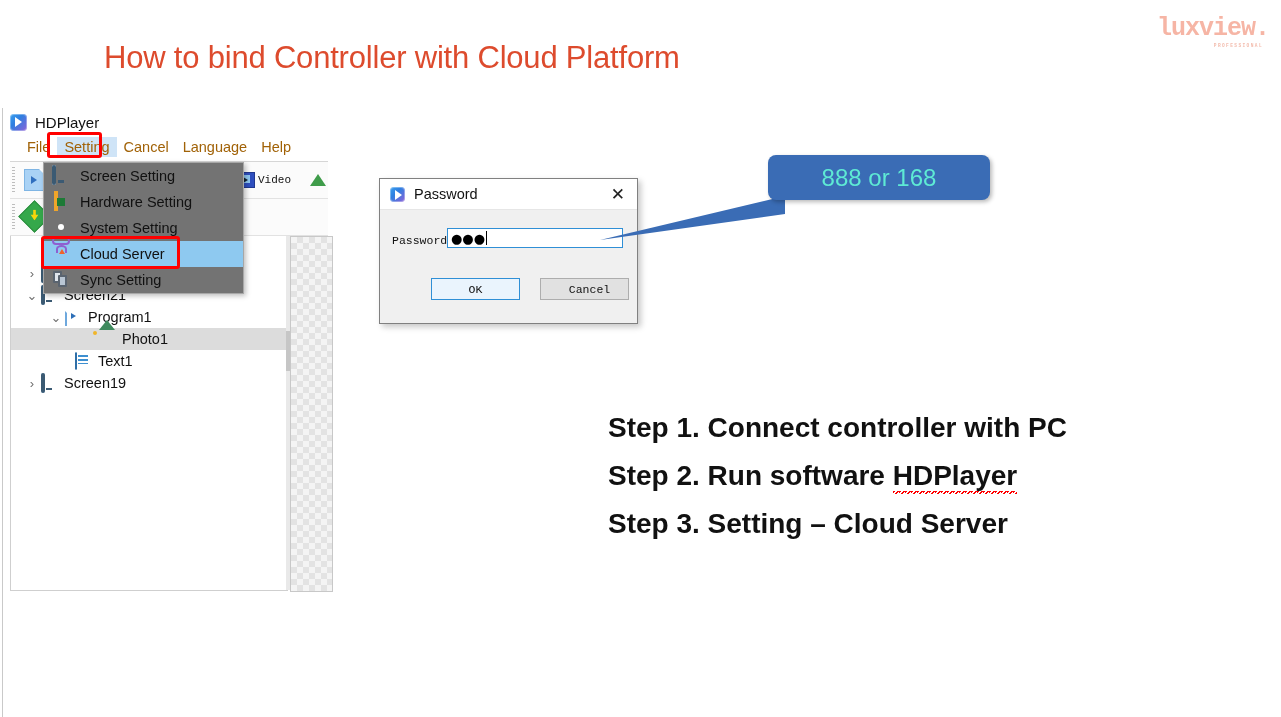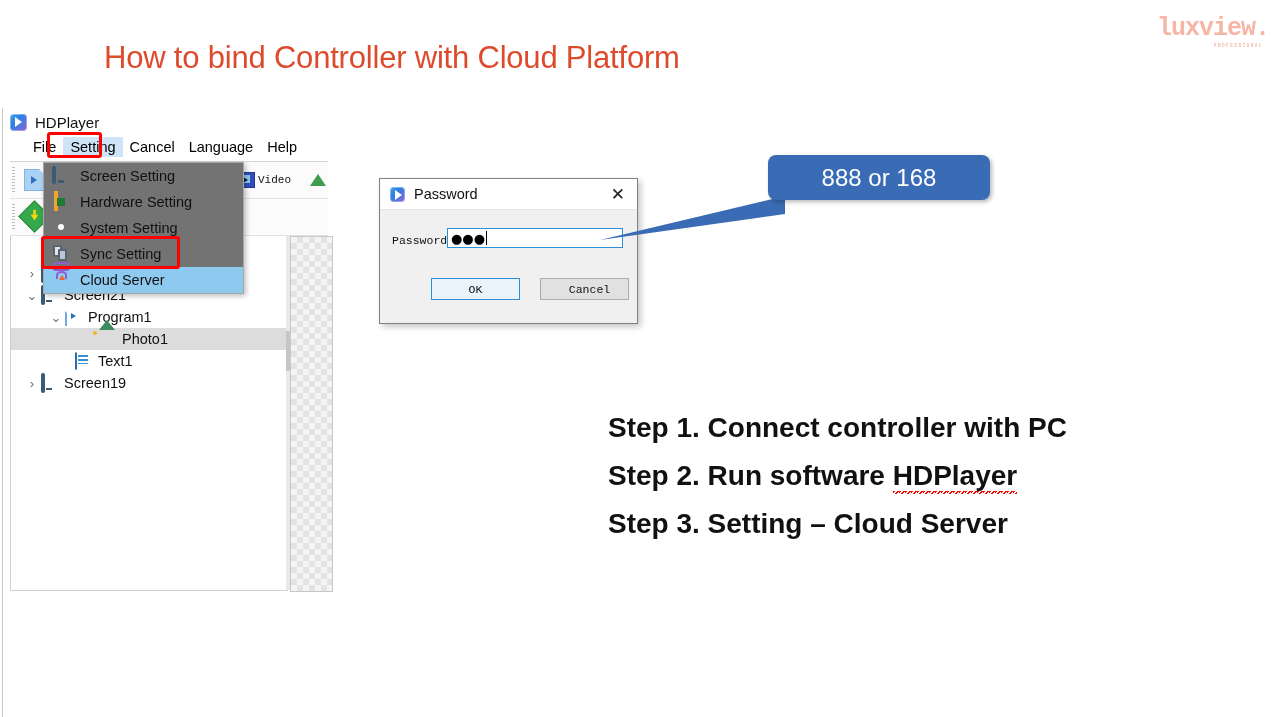--- a/index.html
+++ b/index.html
@@ -45,22 +45,22 @@
     background:linear-gradient(135deg,#3aa0f0 0%,#2f7fe0 40%,#8f62d8 100%);
     box-shadow:inset 0 0 0 1px rgba(255,255,255,.35);
   }
   .app-logo-icon::after{
     content:"";position:absolute;left:5px;top:3.5px;
     border-left:7px solid #ffffff;border-top:5px solid transparent;border-bottom:5px solid transparent;
   }
   #app-title-text{font-size:15px;color:#111;}
 
   #menubar{
-    position:absolute;left:22px;top:27px;height:24px;display:flex;align-items:center;
-    font-size:14.5px;color:#000000;
+    position:absolute;left:16px;top:27px;height:24px;display:flex;align-items:center;
+    font-size:14.5px;color:#a16207;
   }
   .menu-item{padding:2px 7px;cursor:default;white-space:nowrap;}
   .menu-item.active{background:#cfe4f7;}
 
   
   .red-box{
     position:absolute;border:3px solid #FF0000;border-radius:3px;
     pointer-events:none;box-sizing:border-box;
   }
   #redbox-setting{left:47px;top:132px;width:55px;height:26px;}
@@ -279,21 +279,21 @@
   #pw-ok{left:51px;background:#eaf4fd;border:1px solid #2f8fd6;text-align:center;}
   #pw-cancel{left:160px;background:#e1e1e1;border:1px solid #adadad;padding-left:10px;}
 
   
   #callout-box{
     position:absolute;left:768px;top:155px;width:222px;height:45px;
     background:#3a6CB5;border:1px solid #2e5severalf;border-radius:8px;
     display:flex;align-items:center;justify-content:center;
     box-shadow:2px 2px 4px rgba(0,0,0,.28);
   }
-  #callout-text{font-size:24px;color:#ffffff;}
+  #callout-text{font-size:24px;color:#5eead4;}
   #callout-tail{
     position:absolute;left:600px;top:188px;width:185px;height:60px;
     pointer-events:none;
   }
 
   
   #steps{position:absolute;left:608px;top:412px;}
   .step-line{
     font-size:28px;font-weight:bold;color:#111;margin-bottom:16px;white-space:nowrap;position:relative;
   }
@@ -411,30 +411,30 @@
     <span>Screen Setting</span>
   </div>
   <div class="mnu-row">
     <span class="mnu-ico"><span class="ico-chip"></span></span>
     <span>Hardware Setting</span>
   </div>
   <div class="mnu-row">
     <span class="mnu-ico"><span class="ico-gear"></span></span>
     <span>System Setting</span>
   </div>
-  <div class="mnu-row">
-    <span class="mnu-ico"><span class="ico-sync"></span></span>
-    <span>Sync Setting</span>
-  </div>
   <div class="mnu-row highlight">
     <span class="mnu-ico">
       <span class="ico-cloud"><span class="c-body"></span><span class="c-bump"></span><span class="c-arrow"></span></span>
     </span>
     <span>Cloud Server</span>
   </div>
+  <div class="mnu-row">
+    <span class="mnu-ico"><span class="ico-sync"></span></span>
+    <span>Sync Setting</span>
+  </div>
 </div>
 
 <div class="red-box" id="redbox-setting"></div>
 <div class="red-box" id="redbox-cloud"></div>
 
 <div id="password-dialog">
   <div id="pw-titlebar">
     <div class="app-logo-icon"></div>
     <div id="pw-title-text">Password</div>
     <div id="pw-close">✕</div>

